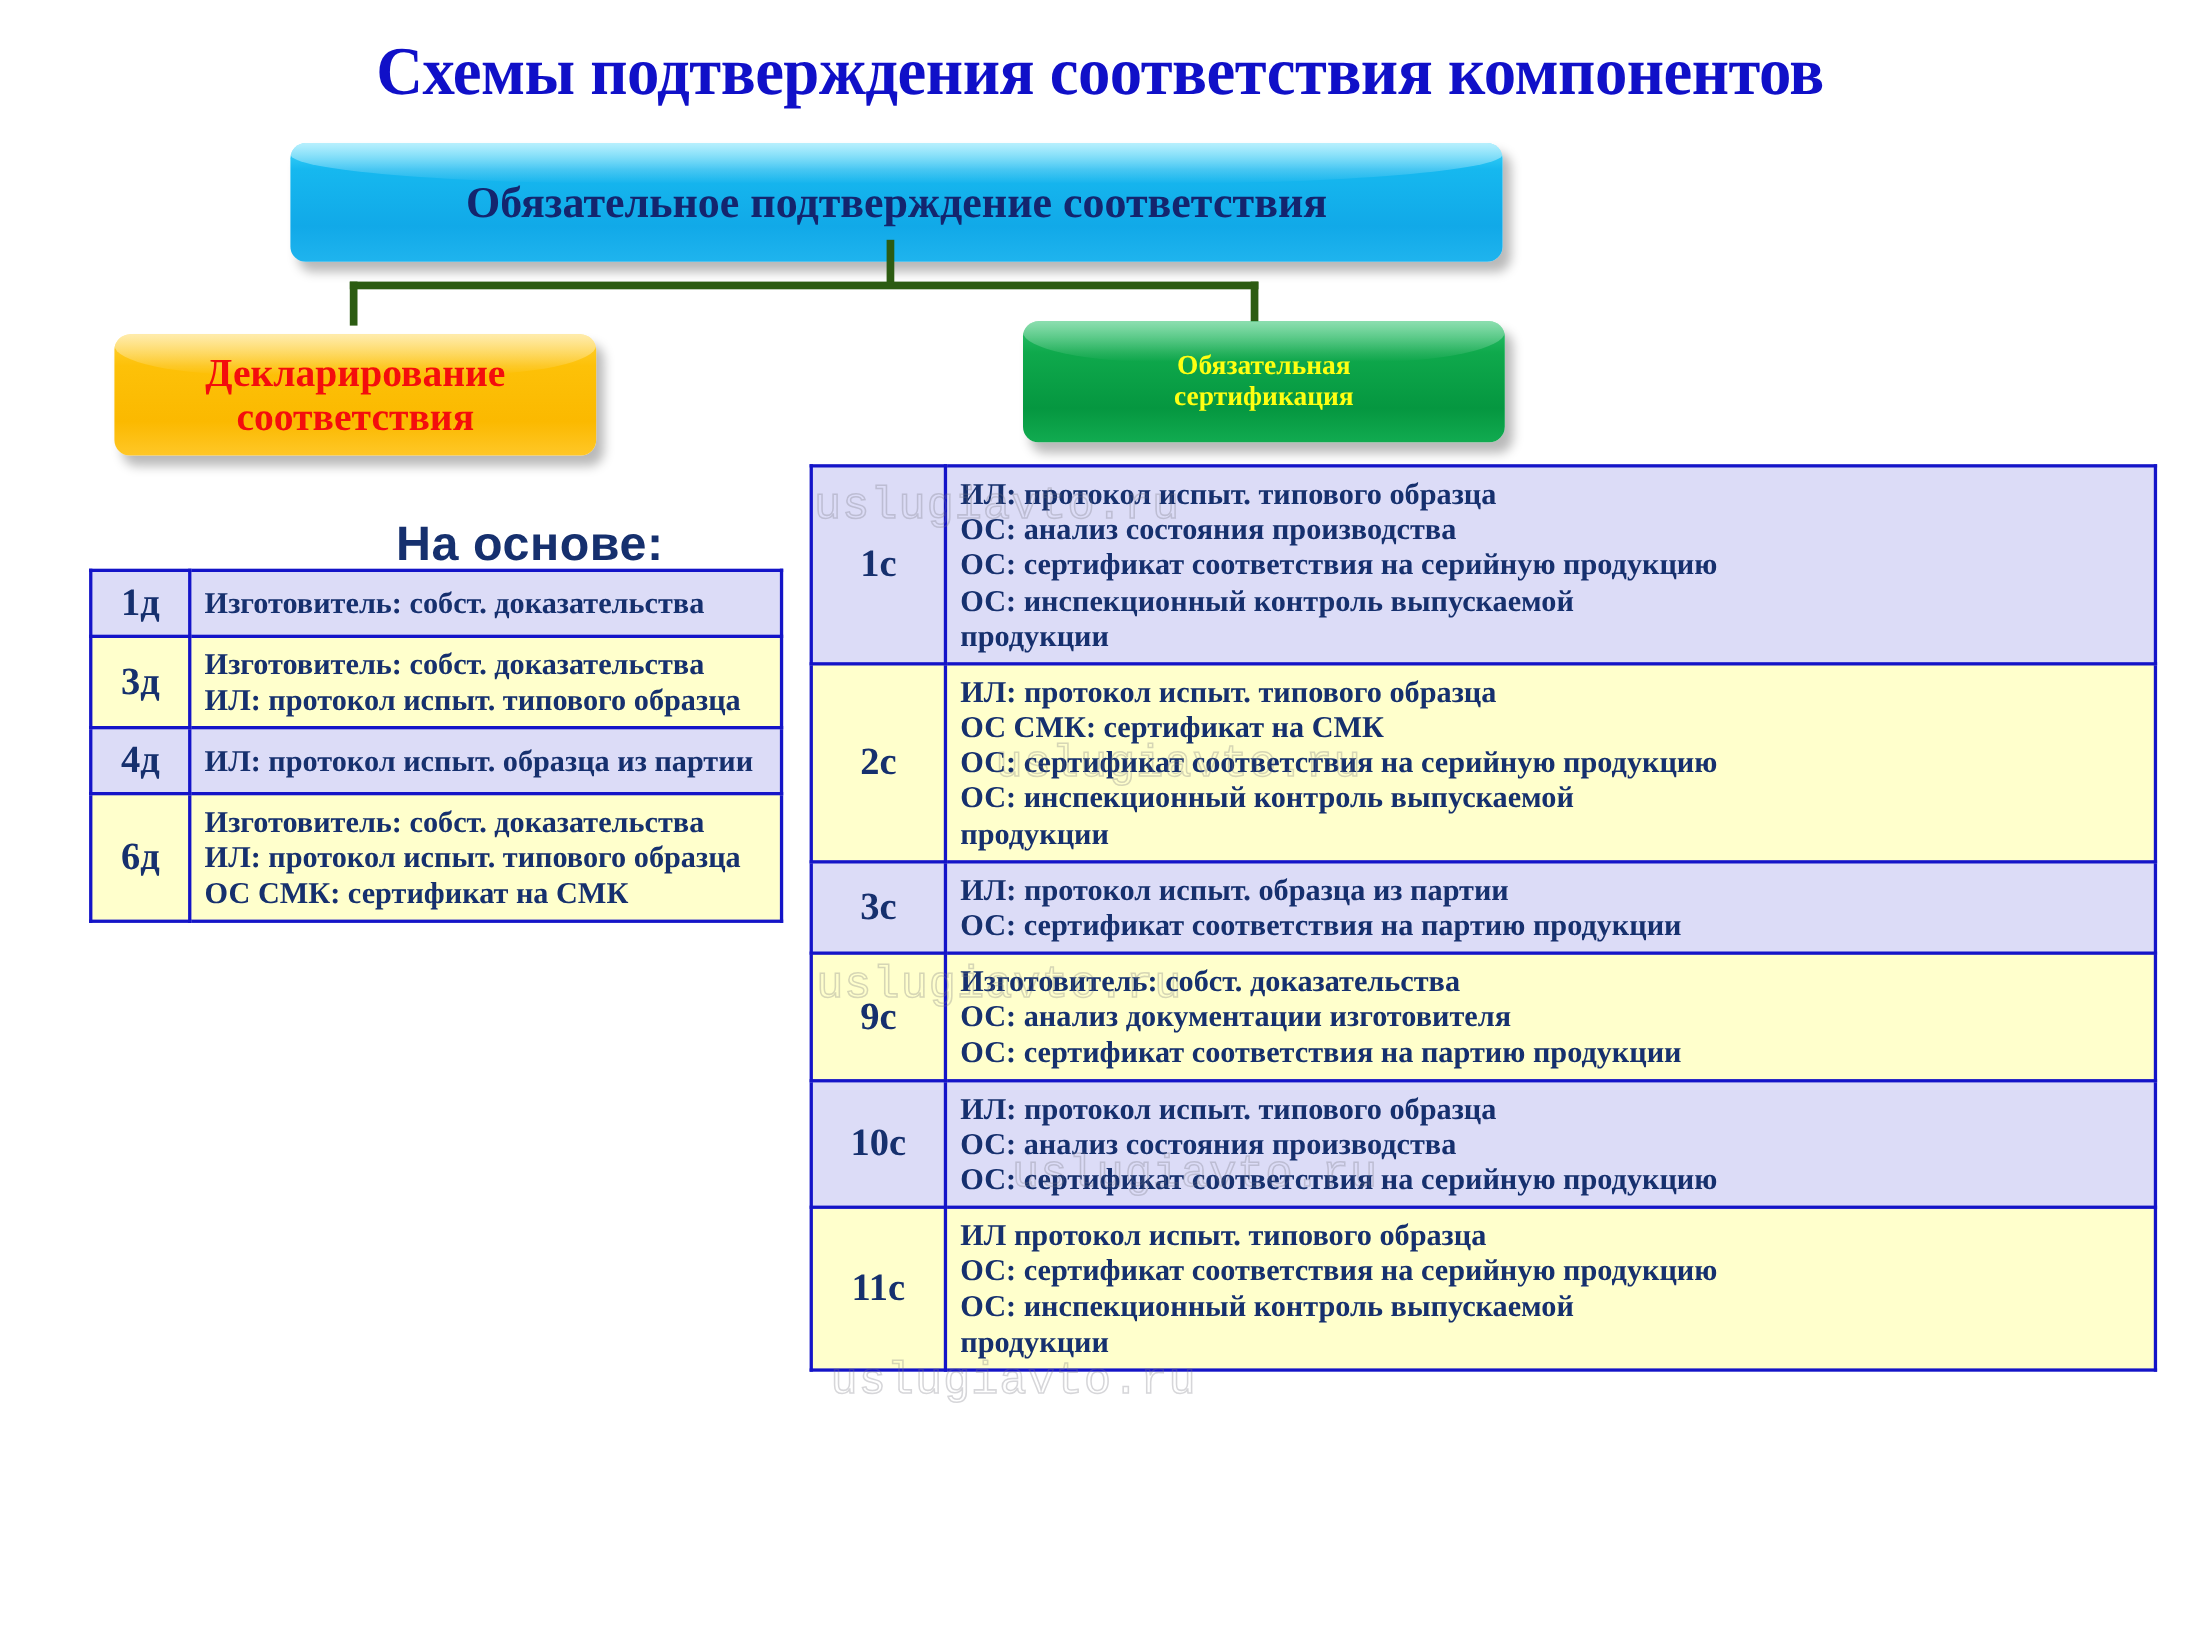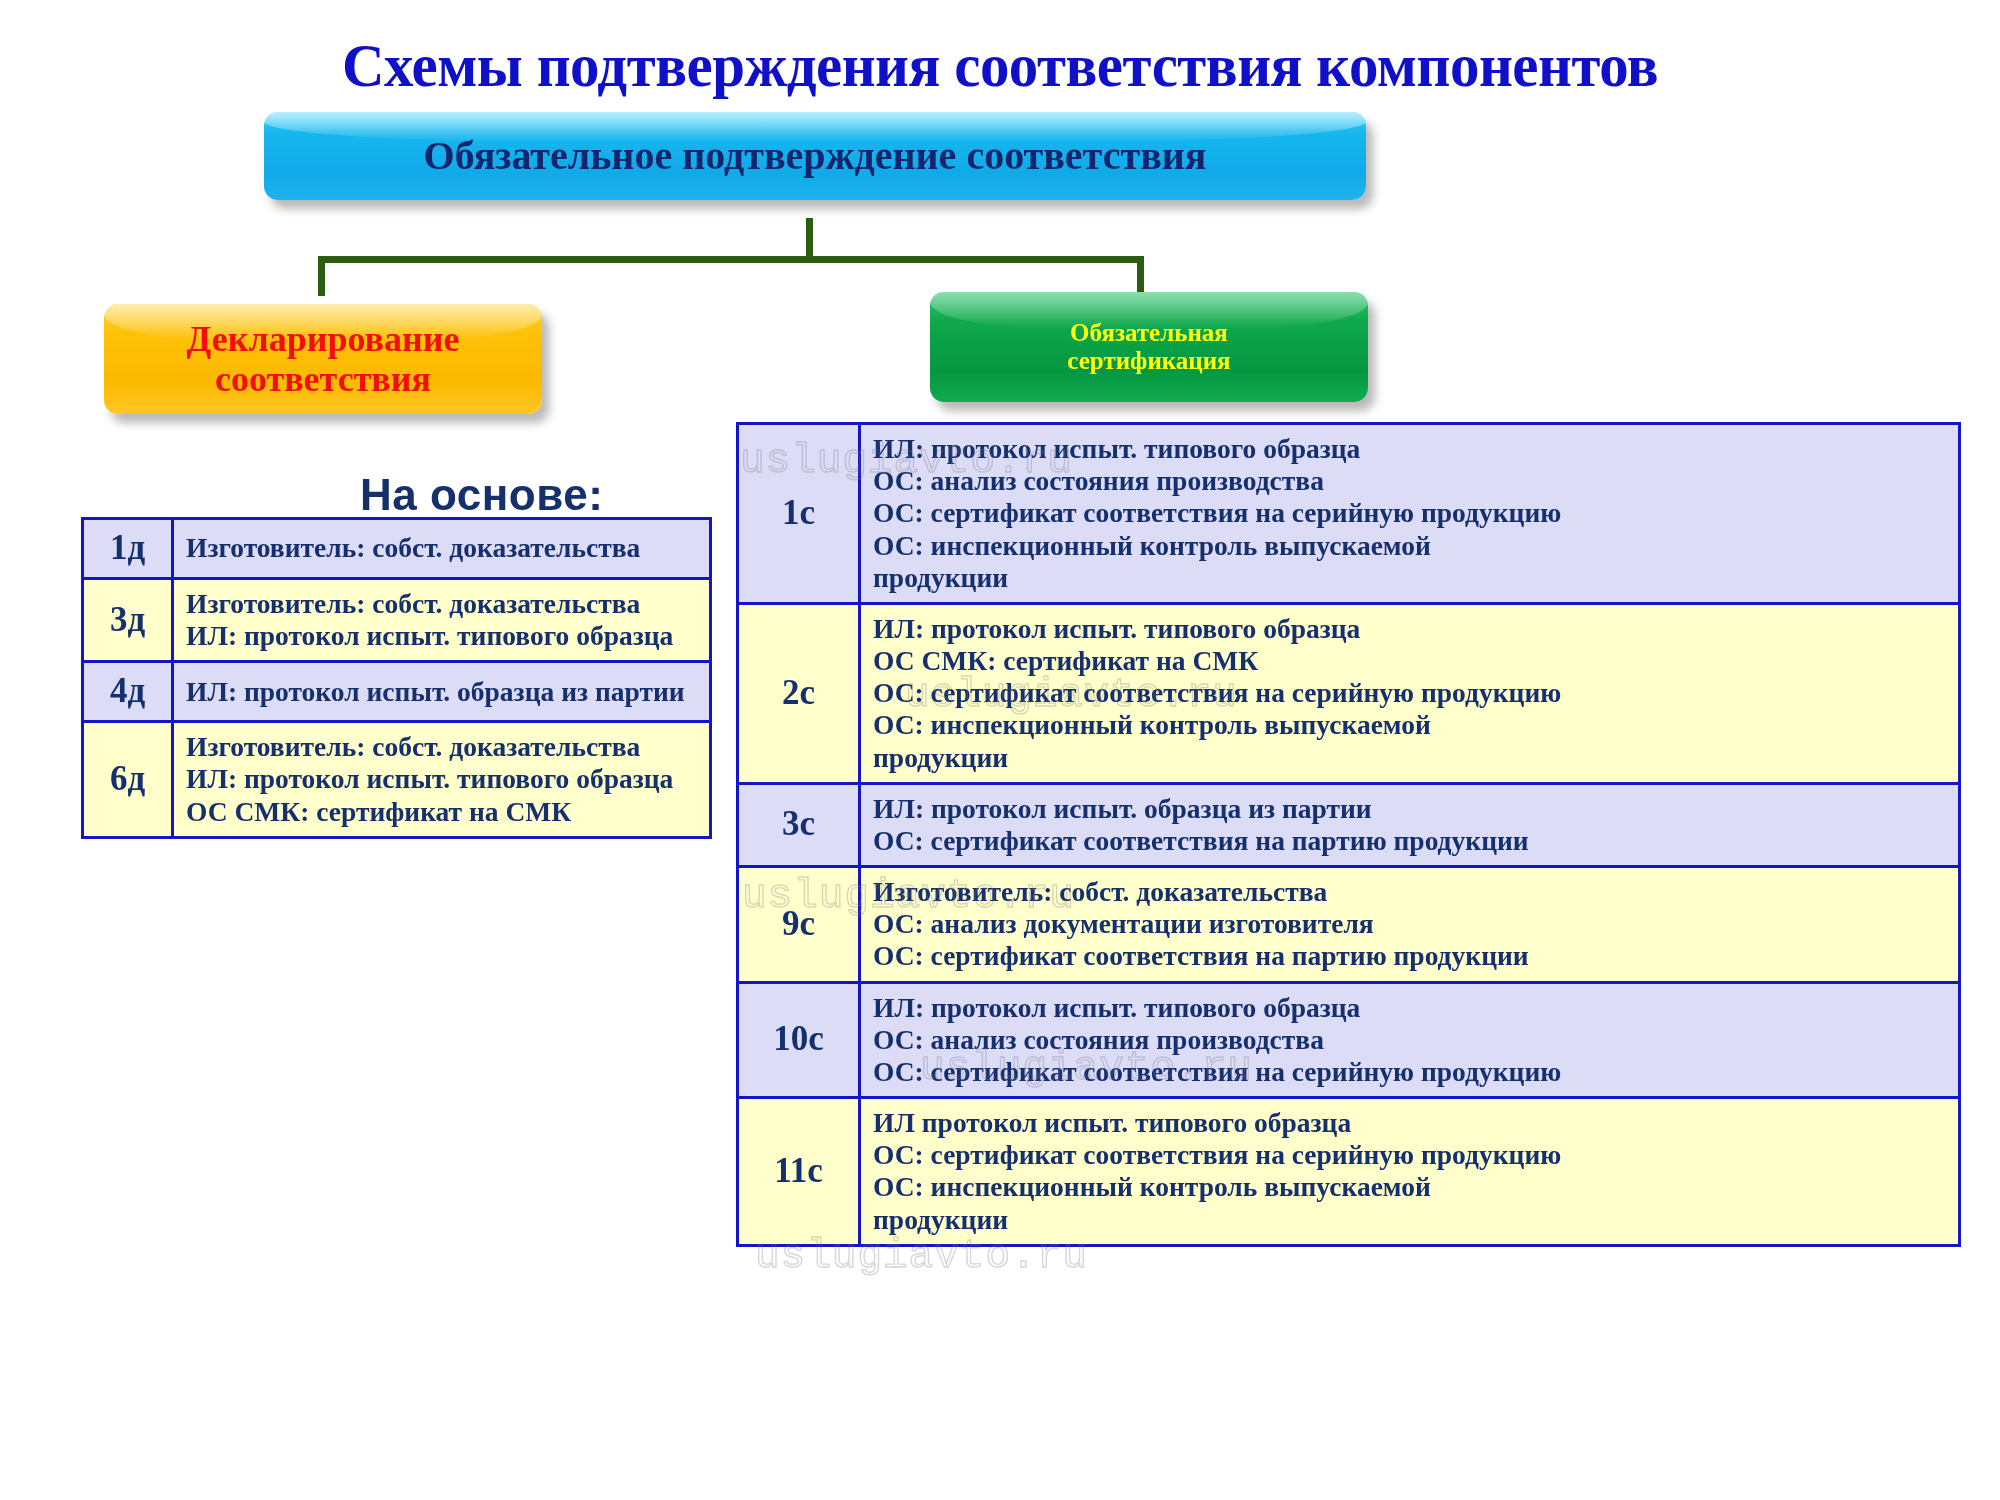--- a/index.html
+++ b/index.html
@@ -61,23 +61,23 @@
   .box3d .inner-text {
     position: relative;
     z-index: 2;
     line-height: 1.12;
     padding: 0 18px;
   }
 
   
   #box-top {
     left: 264px;
-    top: 112px;
+    top: 130px;
     width: 1102px;
-    height: 88px;
+    height: 108px;
     background: linear-gradient(to bottom, #45d8fb 0%, #16b8ef 22%, #11a9e8 70%, #1fb4ee 100%);
     color: #14256e;
     font-size: 40px;
   }
   #box-top .sheen {
     background: linear-gradient(to bottom, rgba(255,255,255,0.62), rgba(255,255,255,0.0));
   }
 
   
   #box-decl {

